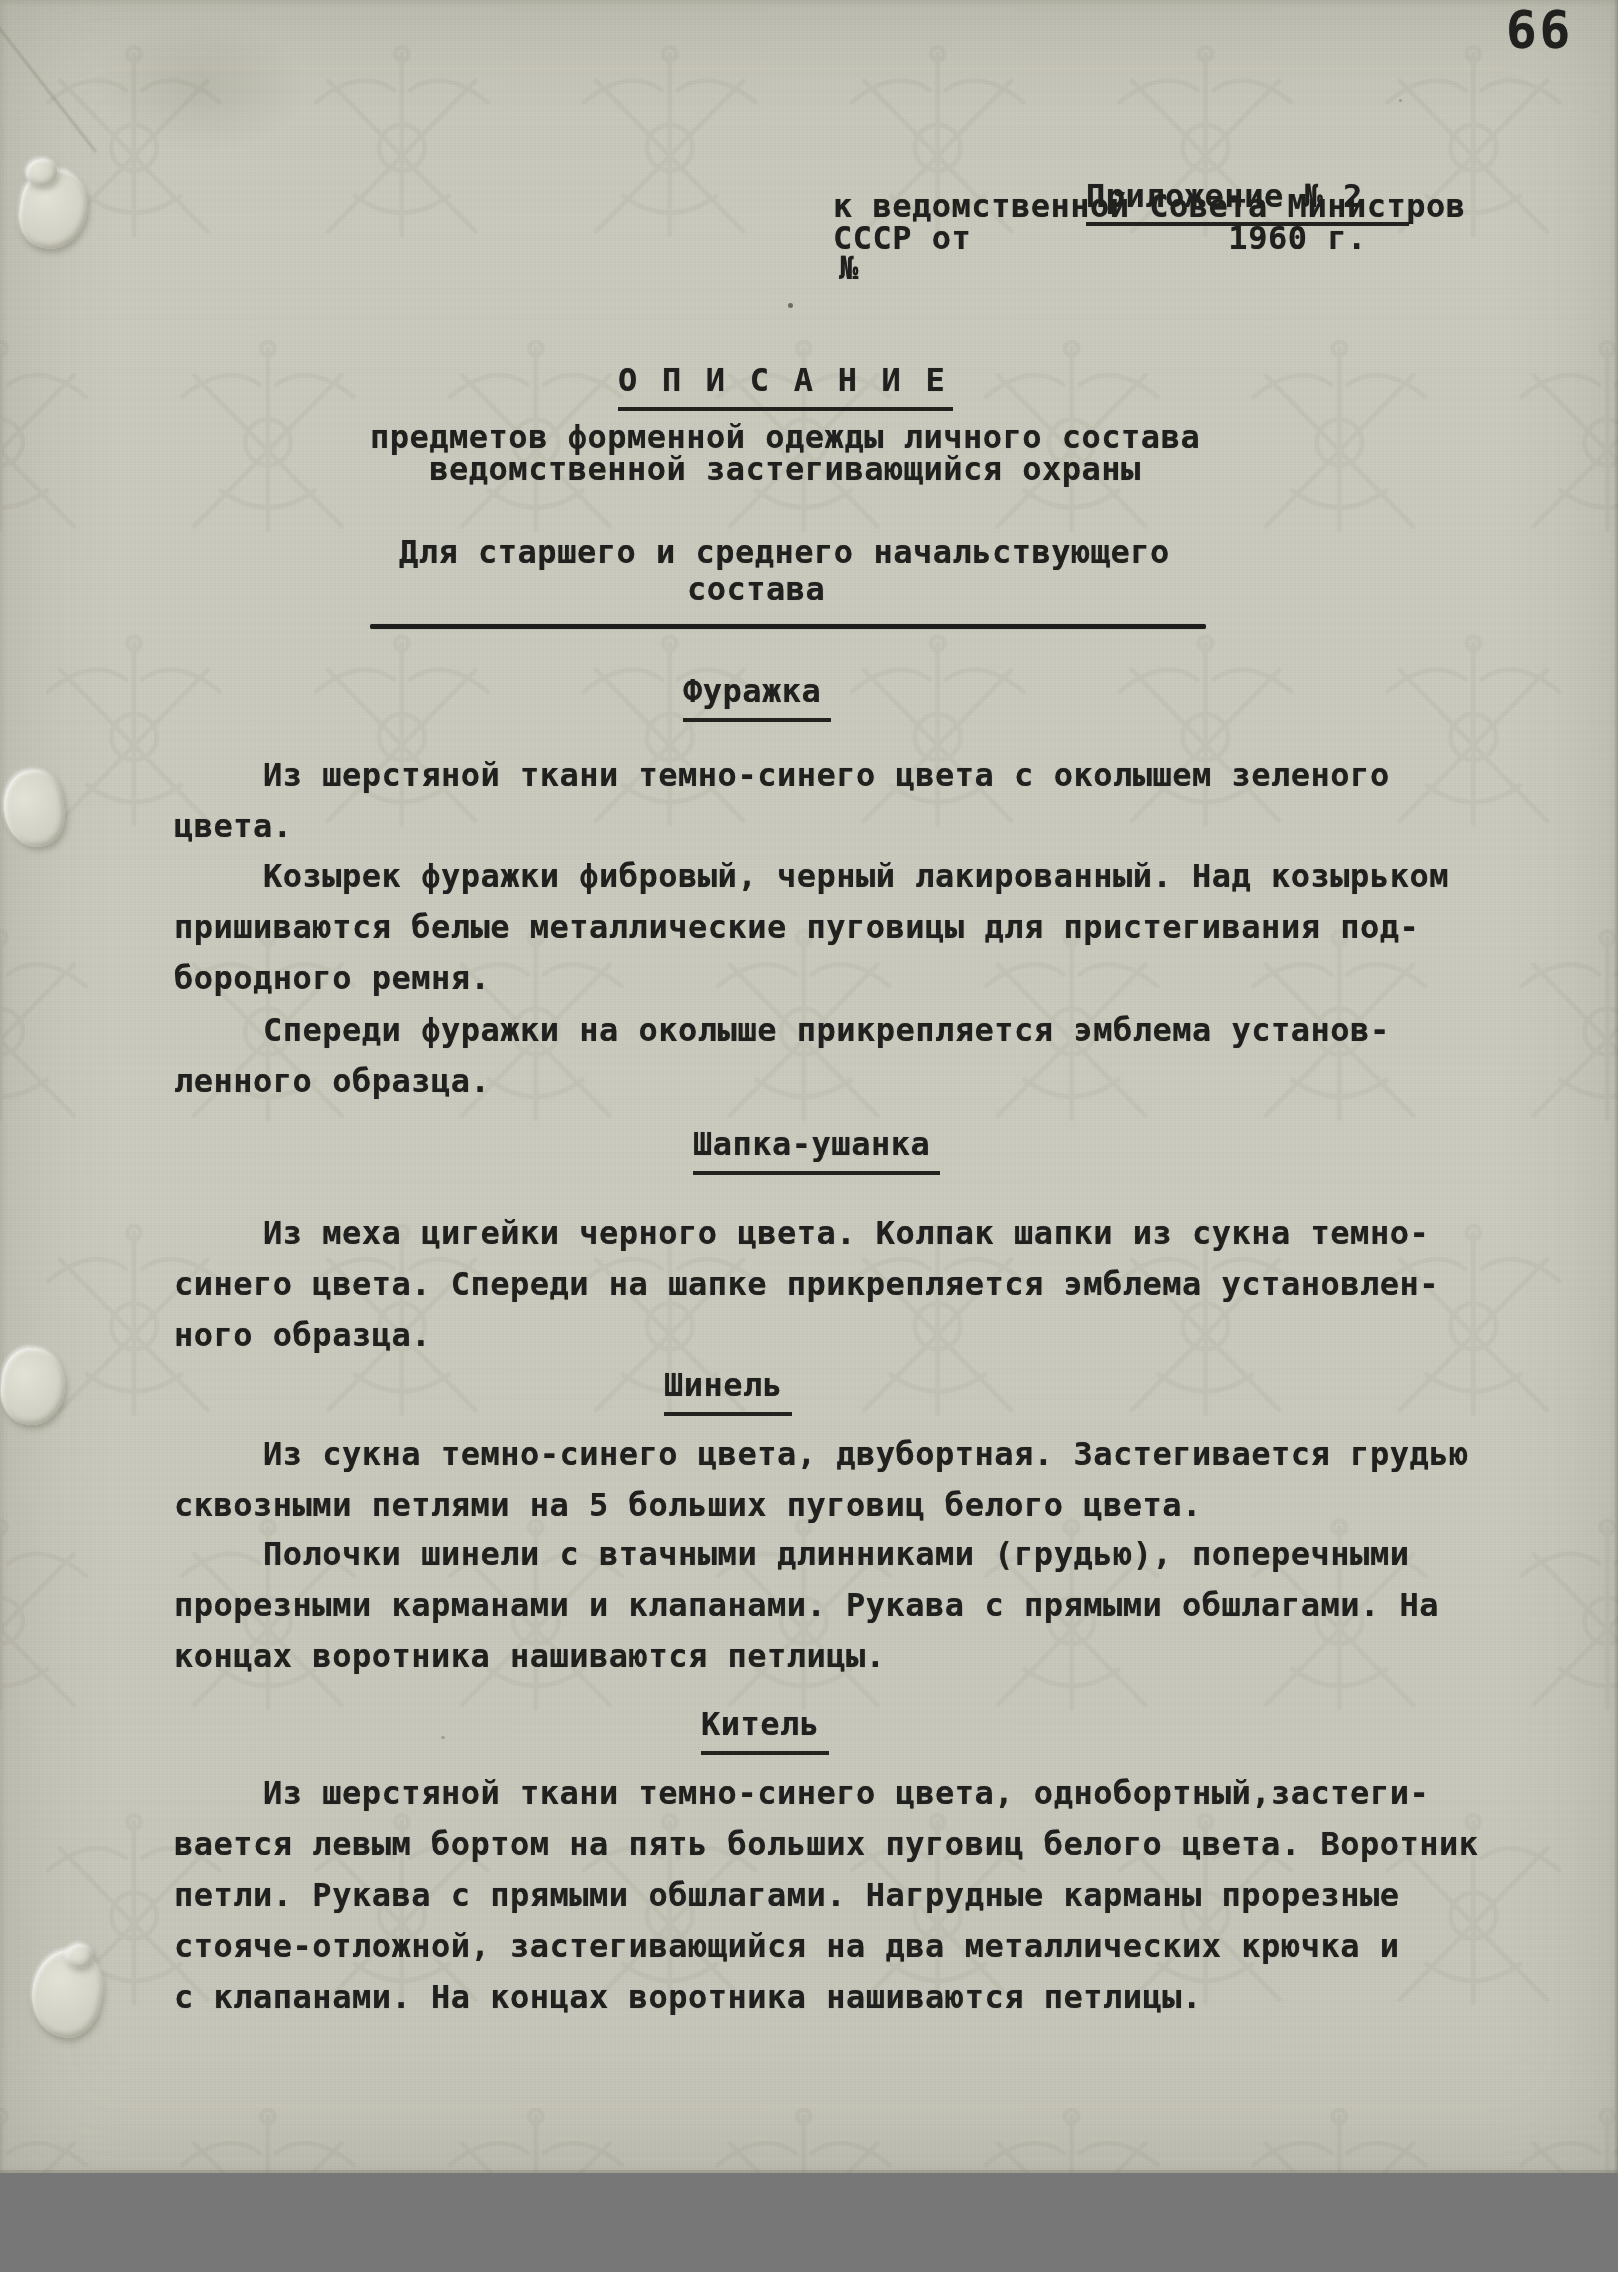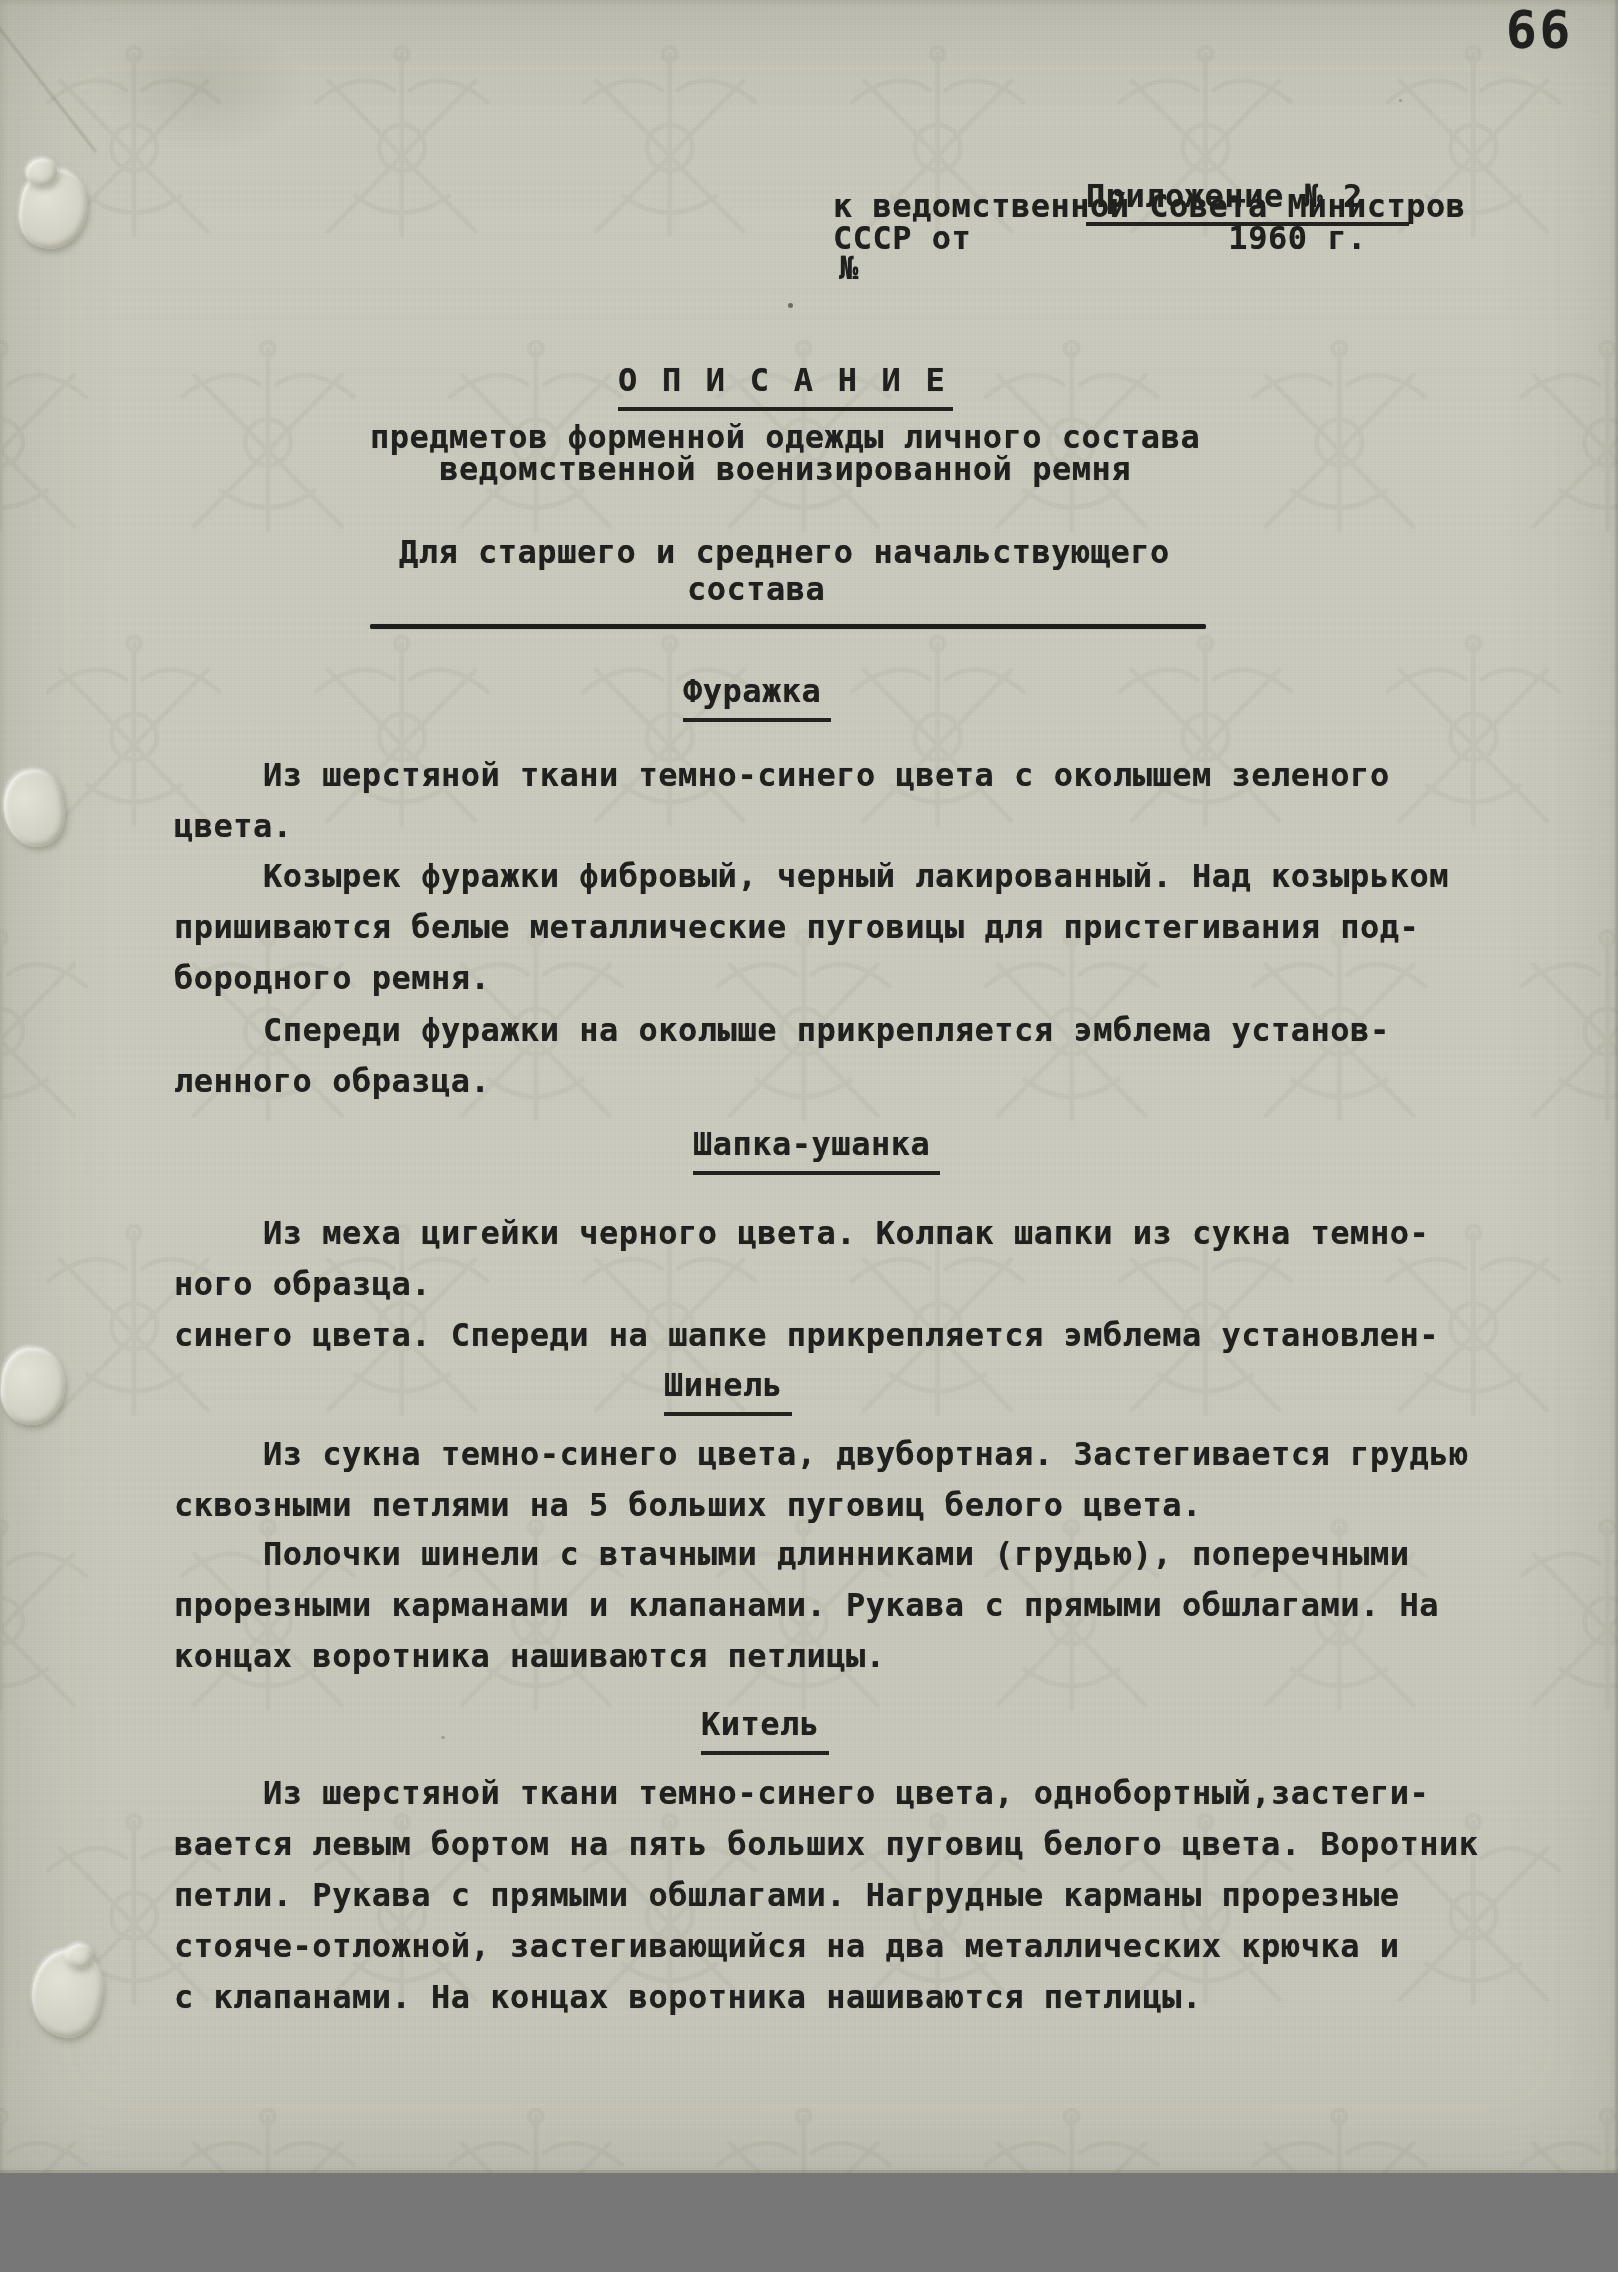--- a/index.html
+++ b/index.html
@@ -92,21 +92,21 @@
   <div class="txt" style="left:833px;top:219px;">
     <span>СССР от</span><span style="margin-left:257px;">1960 г.</span>
   </div>
   <div class="txt" style="left:839px;top:249px;">№</div>
 
   <div class="txt" style="left:618px;top:361px;letter-spacing:2.7px;">
     <span class="u" style="padding-right:5.4px;padding-bottom:8px;">О П И С А Н И Е</span>
   </div>
   <div class="txt tight" style="left:370px;top:422px;text-align:center;">
     <div class="line">предметов форменной одежды личного состава</div>
-    <div class="line">ведомственной военизированной ремня</div>
+    <div class="line">ведомственной застегивающийся охраны</div>
   </div>
 
   <div class="txt aud" style="left:374px;top:534px;margin-left:25px;">
     <div class="line">Для старшего и среднего начальствующего</div>
     <div class="line" style="padding-left:288px;">состава</div>
   </div>
   <div class="rule" style="left:370px;top:624px;width:836px;height:4.7px;"></div>
 
   <div class="txt" style="left:683px;top:672px;">
     <span class="hl">Фуражка</span>
@@ -123,22 +123,22 @@
   <div class="txt para" style="left:174px;top:1005px;">
     <div class="line indent">Спереди фуражки на околыше прикрепляется эмблема установ-</div>
     <div class="line">ленного образца.</div>
   </div>
 
   <div class="txt" style="left:693px;top:1125px;">
     <span class="hl">Шапка-ушанка</span>
   </div>
   <div class="txt para" style="left:174px;top:1208px;">
     <div class="line indent">Из меха цигейки черного цвета. Колпак шапки из сукна темно-</div>
+    <div class="line">синего цвета. Спереди на шапке прикрепляется эмблема установлен-</div>
     <div class="line">ного образца.</div>
-    <div class="line">синего цвета. Спереди на шапке прикрепляется эмблема установлен-</div>
   </div>
 
   <div class="txt" style="left:664px;top:1366px;">
     <span class="hl">Шинель</span>
   </div>
   <div class="txt para" style="left:174px;top:1429px;">
     <div class="line indent">Из сукна темно-синего цвета, двубортная. Застегивается грудью</div>
     <div class="line">сквозными петлями на 5 больших пуговиц белого цвета.</div>
   </div>
   <div class="txt para" style="left:174px;top:1529px;">

